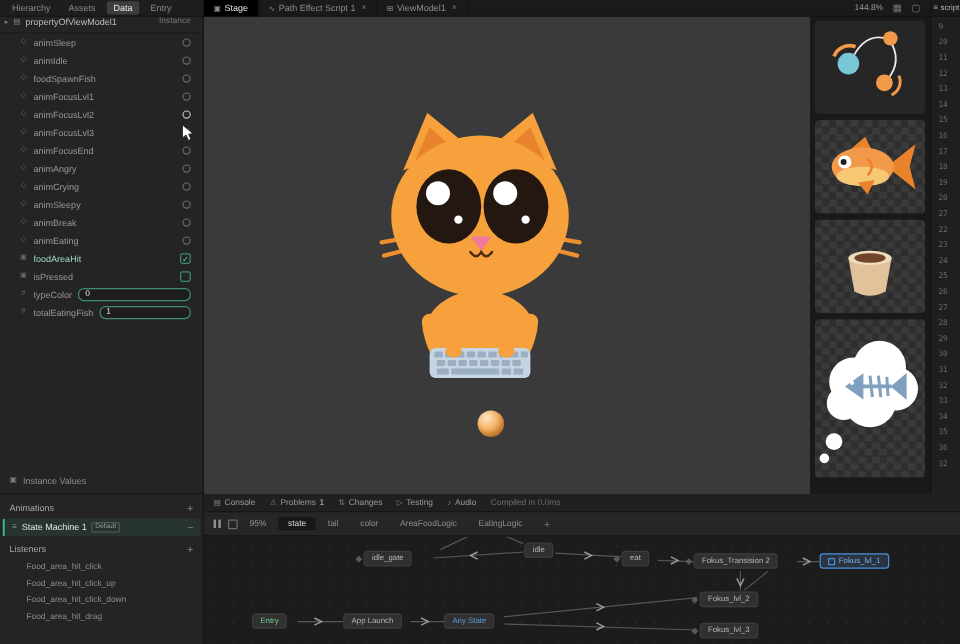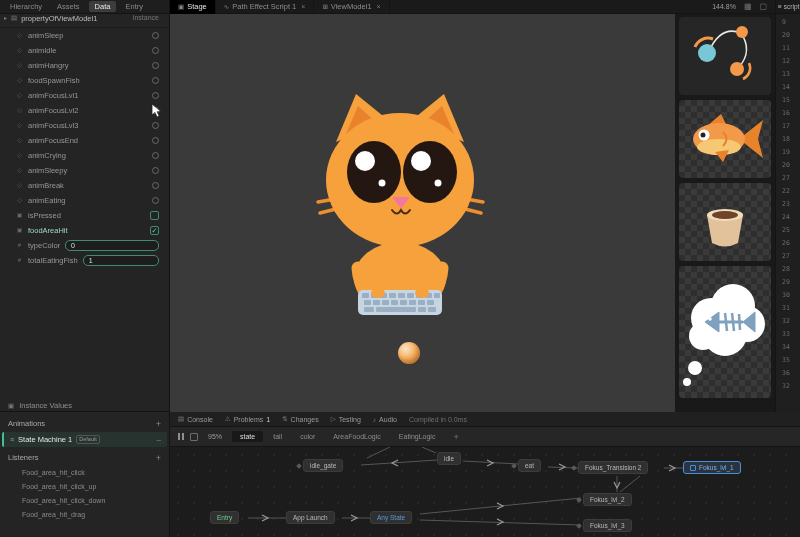--- a/index.html
+++ b/index.html
@@ -26,21 +26,21 @@
   .drow.checked .dlabel{color:#9fd8c0}
   .ctl-circle{display:none;width:7px;height:7px;border:1px solid #6a6a6a;border-radius:50%;flex:0 0 auto}
   .drow.t-trigger .ctl-circle{display:block}
   .drow.hover .ctl-circle{border-color:#c0c0c0}
   .ctl-check{display:none;width:9px;height:9px;border:1px solid #3e8c72;border-radius:2px;align-items:center;justify-content:center;font-size:7px;color:#5fd3a5;flex:0 0 auto}
   .drow.t-bool .ctl-check{display:flex}
   .drow.checked .ctl-check::after{content:"✓"}
   .ctl-input{display:none;height:11px;border:1px solid #3e8c72;border-radius:5px;align-items:center;padding:0 5px;font-size:7px;color:#e0e0e0;background:#1d1d1d}
   .drow.t-number .dlabel{flex:0 0 auto}
   .drow.t-number .ctl-input{display:flex;flex:1}
-  .iv-row{position:absolute;top:396px;left:0;right:0;display:flex;align-items:flex-end;gap:5px;padding:0 8px;height:14px;font-size:7.5px;color:#8d8d8d}
+  .iv-row{position:absolute;top:396px;left:0;right:0;display:flex;align-items:flex-start;gap:5px;padding:0 8px;height:14px;font-size:7.5px;color:#8d8d8d}
   .lp-divider{position:absolute;top:411px;left:0;right:0;border-top:1px solid #141414}
   .anim-header,.listeners-header{position:absolute;left:0;right:0;display:flex;align-items:center;gap:4px;padding:0 8px;height:13px;font-size:7.5px;color:#a8a8a8}
   .anim-header{top:417px}
   .listeners-header{top:451px}
   .plus{margin-left:auto;font-size:9px;color:#8a8a8a}
   .sm-row{position:absolute;top:432px;left:2px;right:2px;height:15px;background:#27332f;border-left:2px solid #3fbf9a;border-radius:2px;display:flex;align-items:center;gap:4px;padding:0 6px}
   .sm-ic{font-size:7px;color:#9a9a9a}
   .sm-name{font-size:7.5px;color:#e4e4e4;white-space:nowrap}
   .sm-badge{font-size:5.5px;color:#9a9a9a;border:1px solid #555;border-radius:2px;padding:0 2px;line-height:7px}
   .sm-minus{margin-left:auto;font-size:8px;color:#8a8a8a}
@@ -140,26 +140,20 @@
 
       </div>
         <div class="drow t-trigger">
         <span class="ric"></span>
         <span class="dlabel">animIdle</span>
         <span class="ctl-circle"></span>
 
       </div>
         <div class="drow t-trigger">
         <span class="ric"></span>
-        <span class="dlabel">animHangry</span>
-        <span class="ctl-circle"></span>
-
-      </div>
-        <div class="drow t-trigger">
-        <span class="ric"></span>
         <span class="dlabel">foodSpawnFish</span>
         <span class="ctl-circle"></span>
 
       </div>
         <div class="drow t-trigger">
         <span class="ric"></span>
         <span class="dlabel">animFocusLvl1</span>
         <span class="ctl-circle"></span>
 
       </div>
@@ -176,20 +170,26 @@
 
       </div>
         <div class="drow t-trigger">
         <span class="ric"></span>
         <span class="dlabel">animFocusEnd</span>
         <span class="ctl-circle"></span>
 
       </div>
         <div class="drow t-trigger">
         <span class="ric"></span>
+        <span class="dlabel">animAngry</span>
+        <span class="ctl-circle"></span>
+
+      </div>
+        <div class="drow t-trigger">
+        <span class="ric"></span>
         <span class="dlabel">animCrying</span>
         <span class="ctl-circle"></span>
 
       </div>
         <div class="drow t-trigger">
         <span class="ric"></span>
         <span class="dlabel">animSleepy</span>
         <span class="ctl-circle"></span>
 
       </div>
@@ -198,30 +198,30 @@
         <span class="dlabel">animBreak</span>
         <span class="ctl-circle"></span>
 
       </div>
         <div class="drow t-trigger">
         <span class="ric"></span>
         <span class="dlabel">animEating</span>
         <span class="ctl-circle"></span>
 
       </div>
+        <div class="drow checked t-bool">
+        <span class="ric"></span>
+        <span class="dlabel">foodAreaHit</span>
+
+        <span class="ctl-check"></span>
+
+      </div>
         <div class="drow t-bool">
         <span class="ric"></span>
         <span class="dlabel">isPressed</span>
-
-        <span class="ctl-check"></span>
-
-      </div>
-        <div class="drow checked t-bool">
-        <span class="ric"></span>
-        <span class="dlabel">foodAreaHit</span>
 
         <span class="ctl-check"></span>
 
       </div>
         <div class="drow t-number">
         <span class="ric"></span>
         <span class="dlabel">typeColor</span>
 
         <span class="ctl-input">
             <span>0</span>

